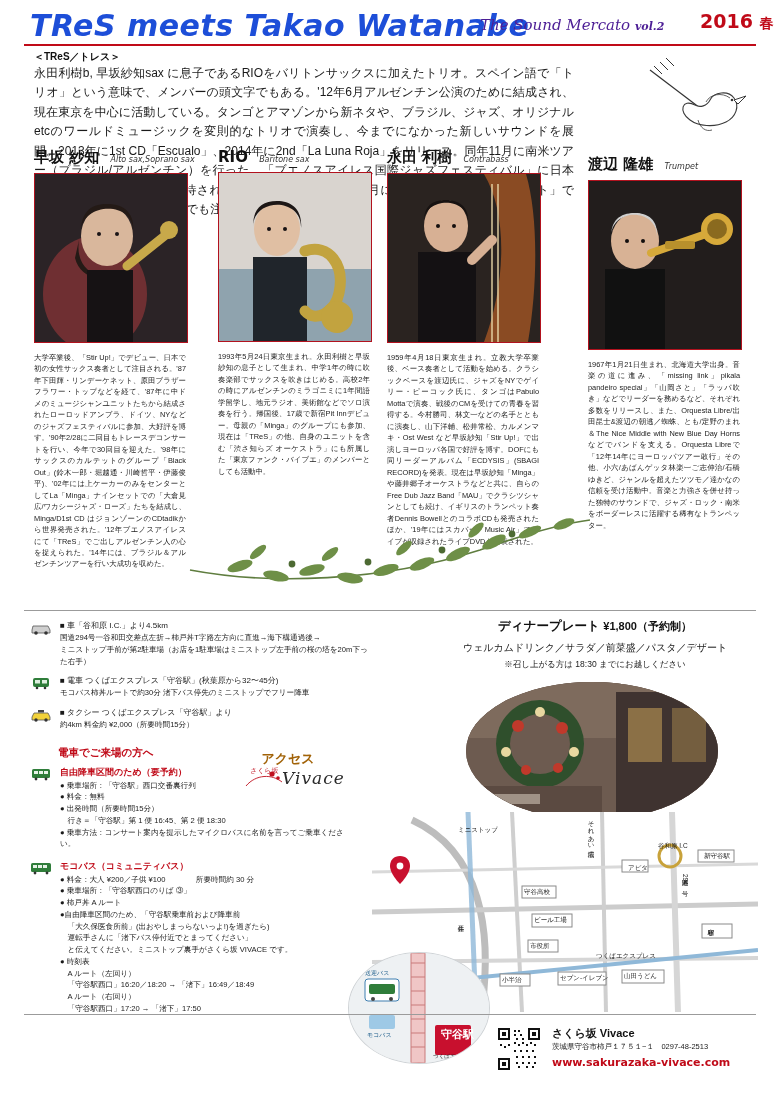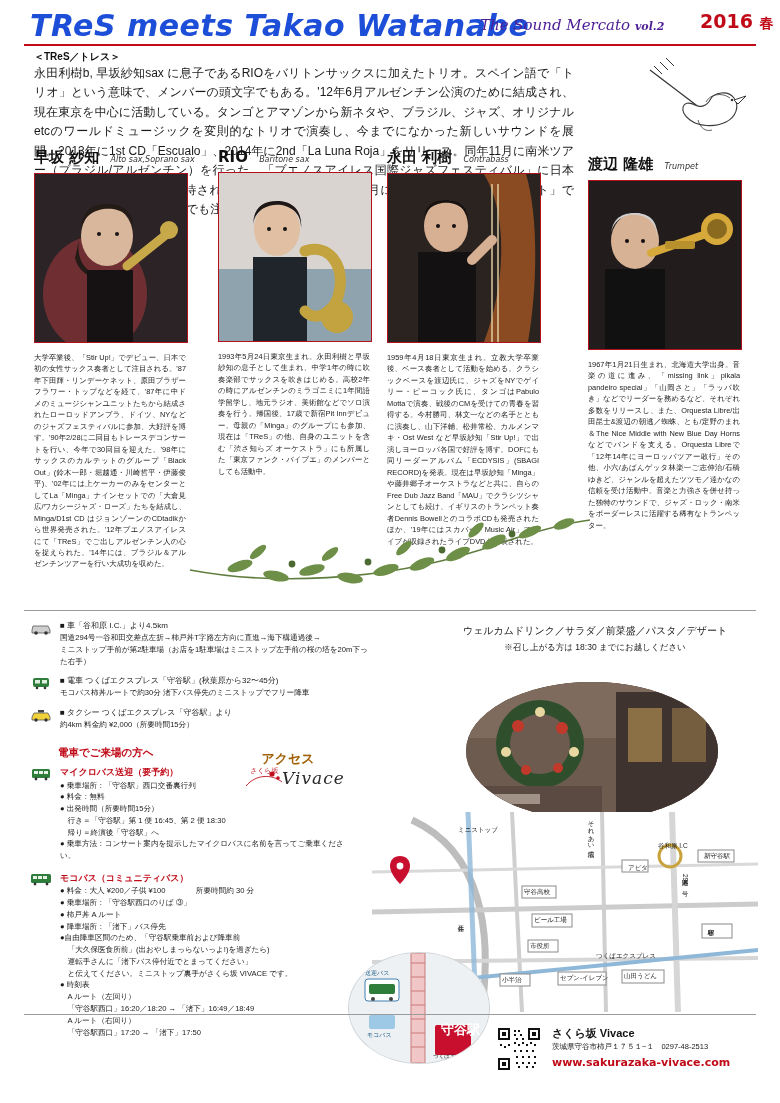--- a/index.html
+++ b/index.html
@@ -363,61 +363,63 @@
         <svg width="24" height="14" viewBox="0 0 24 14">
             <rect x="3" y="2" width="18" height="9" rx="1.6" fill="#2f7d3a"></rect>
             <rect x="5" y="4" width="4" height="3" fill="#e7f3e8"></rect>
             <rect x="10" y="4" width="4" height="3" fill="#e7f3e8"></rect>
             <rect x="15" y="4" width="4" height="3" fill="#e7f3e8"></rect>
             <circle cx="7" cy="12" r="1.4" fill="#333"></circle>
             <circle cx="17" cy="12" r="1.4" fill="#333"></circle>
           </svg>
       </div>
       <div class="acc-lines">
-        <div class="acc-head">マイクロバス送迎（要予約）</div>
+        <div class="acc-head">自由降車区間のため（要予約）</div>
         <div class="acc-sub">● 乗車場所：「守谷駅」西口交番裏行列</div>
         <div class="acc-sub">● 料金：無料</div>
         <div class="acc-sub">● 出発時間（所要時間15分）</div>
         <div class="acc-sub">　行き＝「守谷駅」第 1 便 16:45、第 2 便 18:30</div>
-        <div class="acc-sub">　帰り＝終演後「守谷駅」へ</div>
         <div class="acc-sub">● 乗車方法：コンサート案内を提示したマイクロバスに名前を言ってご乗車ください。</div>
       </div>
     </div>
 
     <div class="acc-row" style="margin-top:10px;">
       <div class="acc-ico">
         <svg width="24" height="14" viewBox="0 0 24 14">
             <rect x="2" y="2" width="20" height="9" rx="1.6" fill="#2f7d3a"></rect>
             <rect x="4" y="4" width="4" height="3" fill="#e7f3e8"></rect>
             <rect x="9" y="4" width="4" height="3" fill="#e7f3e8"></rect>
             <rect x="14" y="4" width="4" height="3" fill="#e7f3e8"></rect>
             <circle cx="6" cy="12" r="1.4" fill="#333"></circle>
             <circle cx="18" cy="12" r="1.4" fill="#333"></circle>
           </svg>
       </div>
       <div class="acc-lines">
         <div class="acc-head">モコバス（コミュニティバス）</div>
         <div class="acc-sub">● 料金：大人 ¥200／子供 ¥100　　　　所要時間約 30 分</div>
         <div class="acc-sub">● 乗車場所：「守谷駅西口のりば ③」</div>
         <div class="acc-sub">● 柿戸丼 A ルート</div>
-        <div class="acc-sub">● 降車場所：「渚下」バス停先</div>
         <div class="acc-sub">●自由降車区間のため、「守谷駅乗車前および降車前</div>
         <div class="acc-sub">　「大久保医食所前」(出おやしまっらないっよ!)を過ぎたら)</div>
         <div class="acc-sub">　運転手さんに「渚下バス停付近でとまってください」</div>
         <div class="acc-sub">　と伝えてください。ミニストップ裏手がさくら坂 VIVACE です。</div>
         <div class="acc-sub">● 時刻表</div>
         <div class="acc-sub">　A ルート（左回り）</div>
         <div class="acc-sub">　「守谷駅西口」16:20／18:20 → 「渚下」16:49／18:49</div>
         <div class="acc-sub">　A ルート（右回り）</div>
         <div class="acc-sub">　「守谷駅西口」17:20 → 「渚下」17:50</div>
       </div>
     </div>
   </div>
 
   <div class="dinner">
+    <div class="dinner-title">
+      <span>ディナープレート</span>
+      <span class="dinner-price">¥1,800（予約制）</span>
+    </div>
     <div class="dinner-items">ウェルカムドリンク／サラダ／前菜盛／パスタ／デザート</div>
     <div class="dinner-note">※召し上がる方は 18:30 までにお越しください</div>
   </div>
 
   <div class="resto-photo">
     <svg viewBox="0 0 252 138" width="252" height="138">
       <rect width="252" height="138" fill="#6d5b50"></rect>
       <rect x="0" y="0" width="252" height="56" fill="#7e6b5d"></rect>
       <rect x="150" y="10" width="102" height="128" fill="#3f3330"></rect>
       <rect x="162" y="26" width="34" height="54" fill="#d8ae5c" opacity="0.5"></rect>
@@ -507,21 +509,21 @@
       </g>
       <rect x="16" y="26" width="34" height="22" rx="3" fill="#fff" stroke="#3f7fb0"></rect>
       <rect x="20" y="31" width="26" height="10" rx="2" fill="#2f7d3a"></rect>
       <circle cx="24" cy="46" r="2" fill="#444"></circle>
         <circle cx="42" cy="46" r="2" fill="#444"></circle>
       <rect x="20" y="62" width="26" height="14" rx="2" fill="#9ec9e6"></rect>
       <rect x="86" y="72" width="36" height="30" rx="2" fill="#c8102e"></rect>
     </svg>
     <div style="position:absolute;left:16px;top:16px;font-size:6px;color:#1b5c8a;">送迎バス</div>
     <div style="position:absolute;left:18px;top:78px;font-size:6px;color:#1b5c8a;">モコバス</div>
-    <div style="position:absolute;left:92px;top:68px;font-size:13px;font-weight:bold;color:#fff;">守谷駅</div>
+    <div style="position:absolute;left:92px;top:74px;font-size:11px;font-weight:bold;color:#fff;">守谷駅</div>
     <div style="position:absolute;left:84px;top:100px;font-size:5.5px;color:#222;">つくばエクスプレス</div>
   </div>
 
   <div class="hr-grey2"></div>
 
   <svg class="qr" viewBox="0 0 46 46">
     <rect width="46" height="46" fill="#fff"></rect>
     <g fill="#111">
       <rect x="2" y="2" width="12" height="12"></rect>
         <rect x="4" y="4" width="8" height="8" fill="#fff"></rect>

